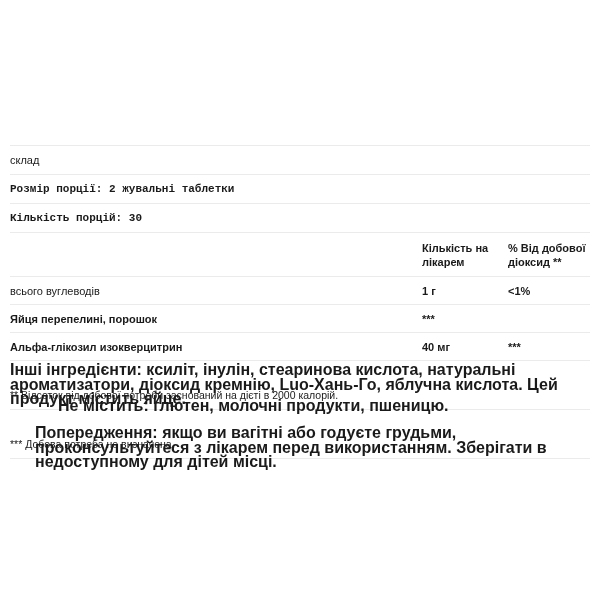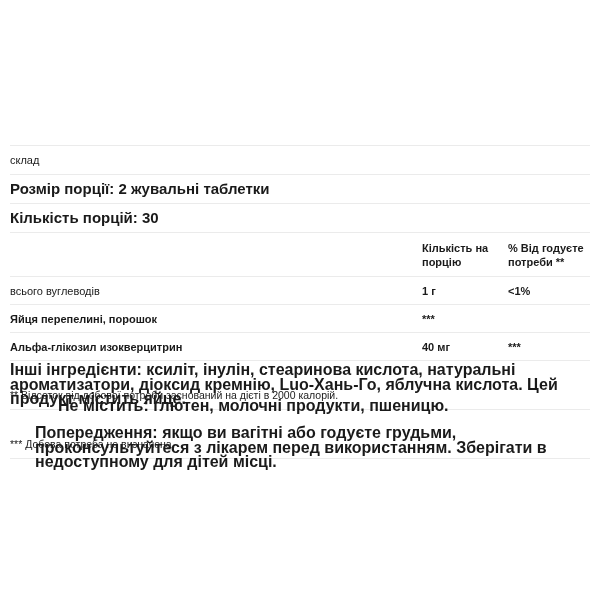--- a/index.html
+++ b/index.html
@@ -54,23 +54,24 @@
     font-weight: bold;
   }
   .row-head .cell-amount,
   .row-head .cell-dv {
     padding-top: 8px;
     padding-bottom: 7px;
   }
   .row-serving .cell-full {
     flex: 1 1 auto;
     padding: 7px 0 7px 0;
-    font-size: 15px;
+    font-size: 11px;
     line-height: 14px;
     font-weight: bold;
+    font-family: Liberation Mono, monospace;
   }
   .row-title .cell-full {
     flex: 1 1 auto;
     padding: 7px 0 7px 0;
     font-size: 11px;
     line-height: 14px;
     font-weight: normal;
   }
   .row-note .cell-full {
     flex: 1 1 auto;
@@ -116,22 +117,22 @@
   <div class="sep"></div>
 
   <div class="row row-serving">
     <div class="cell-full">Кількість порцій: 30</div>
   </div>
 
   <div class="sep"></div>
 
   <div class="row row-head">
     <div class="cell-name"></div>
-    <div class="cell-amount">Кількість на порцію</div>
-    <div class="cell-dv">% Від годуєте потреби **</div>
+    <div class="cell-amount">Кількість на лікарем</div>
+    <div class="cell-dv">% Від добової діоксид **</div>
   </div>
 
   <div class="sep"></div>
 
   <div class="row">
     <div class="cell-name reg">всього вуглеводів</div>
     <div class="cell-amount">1 г</div>
     <div class="cell-dv">&lt;1%</div>
   </div>
 

